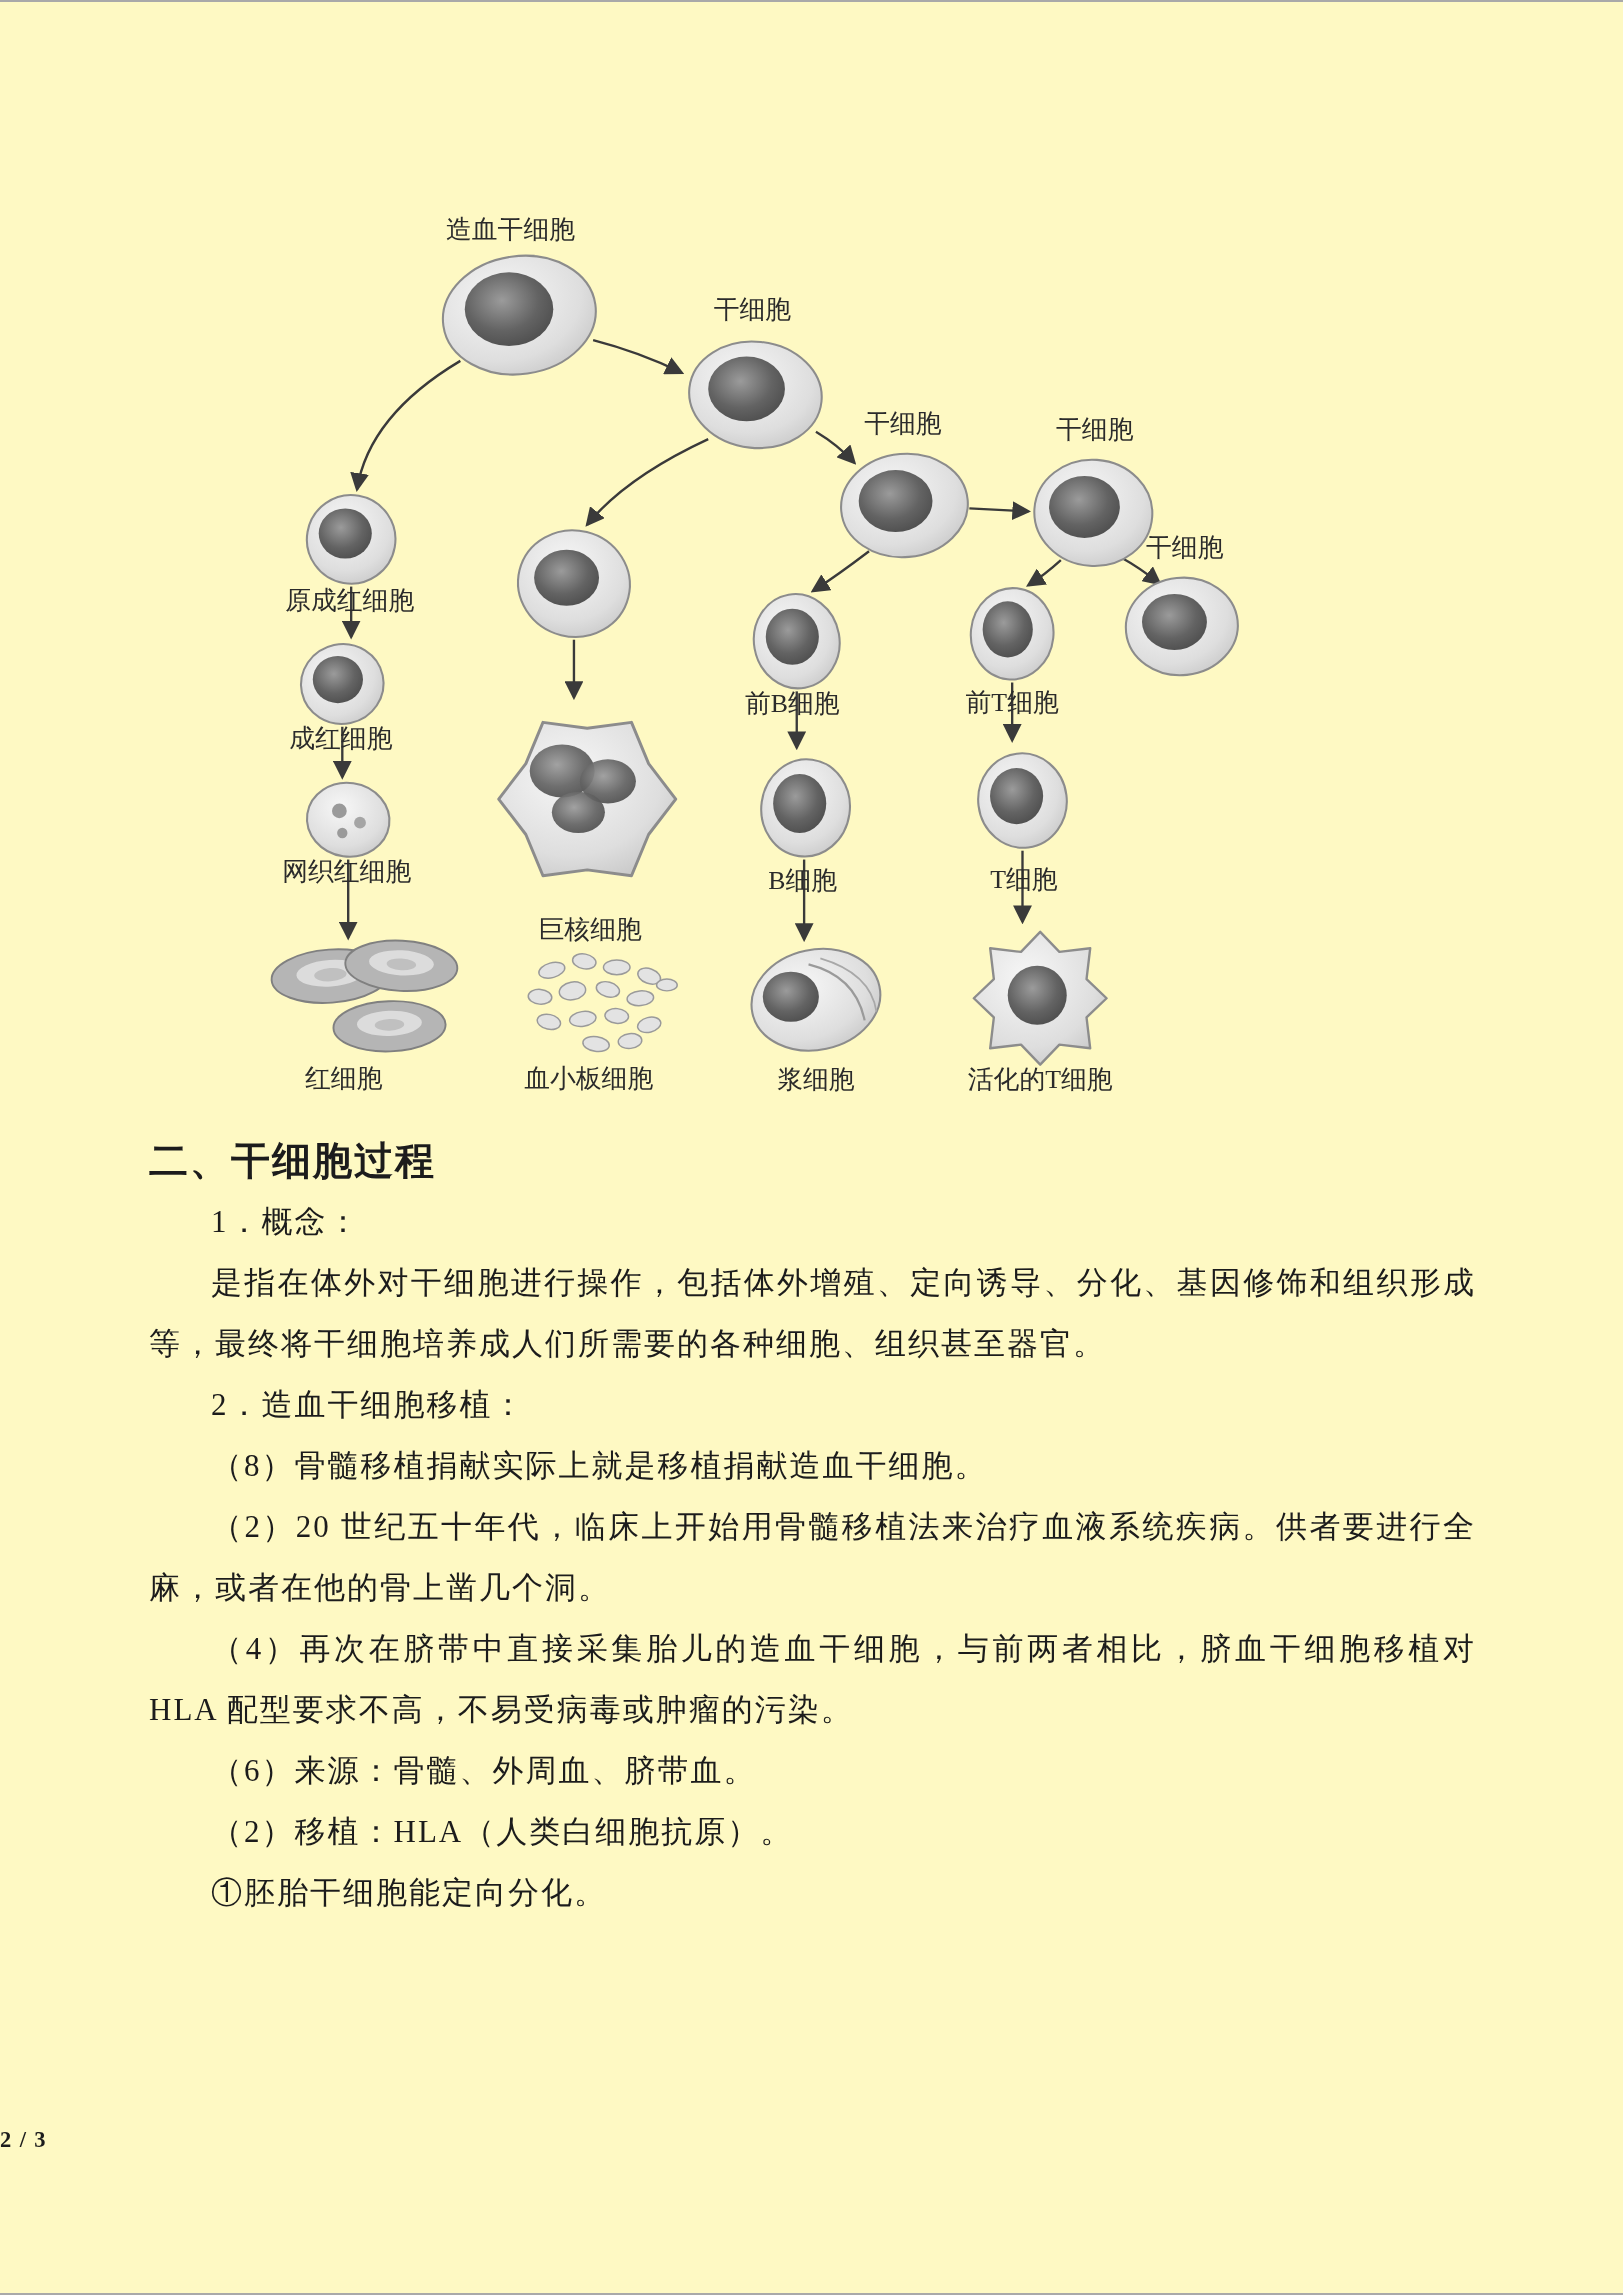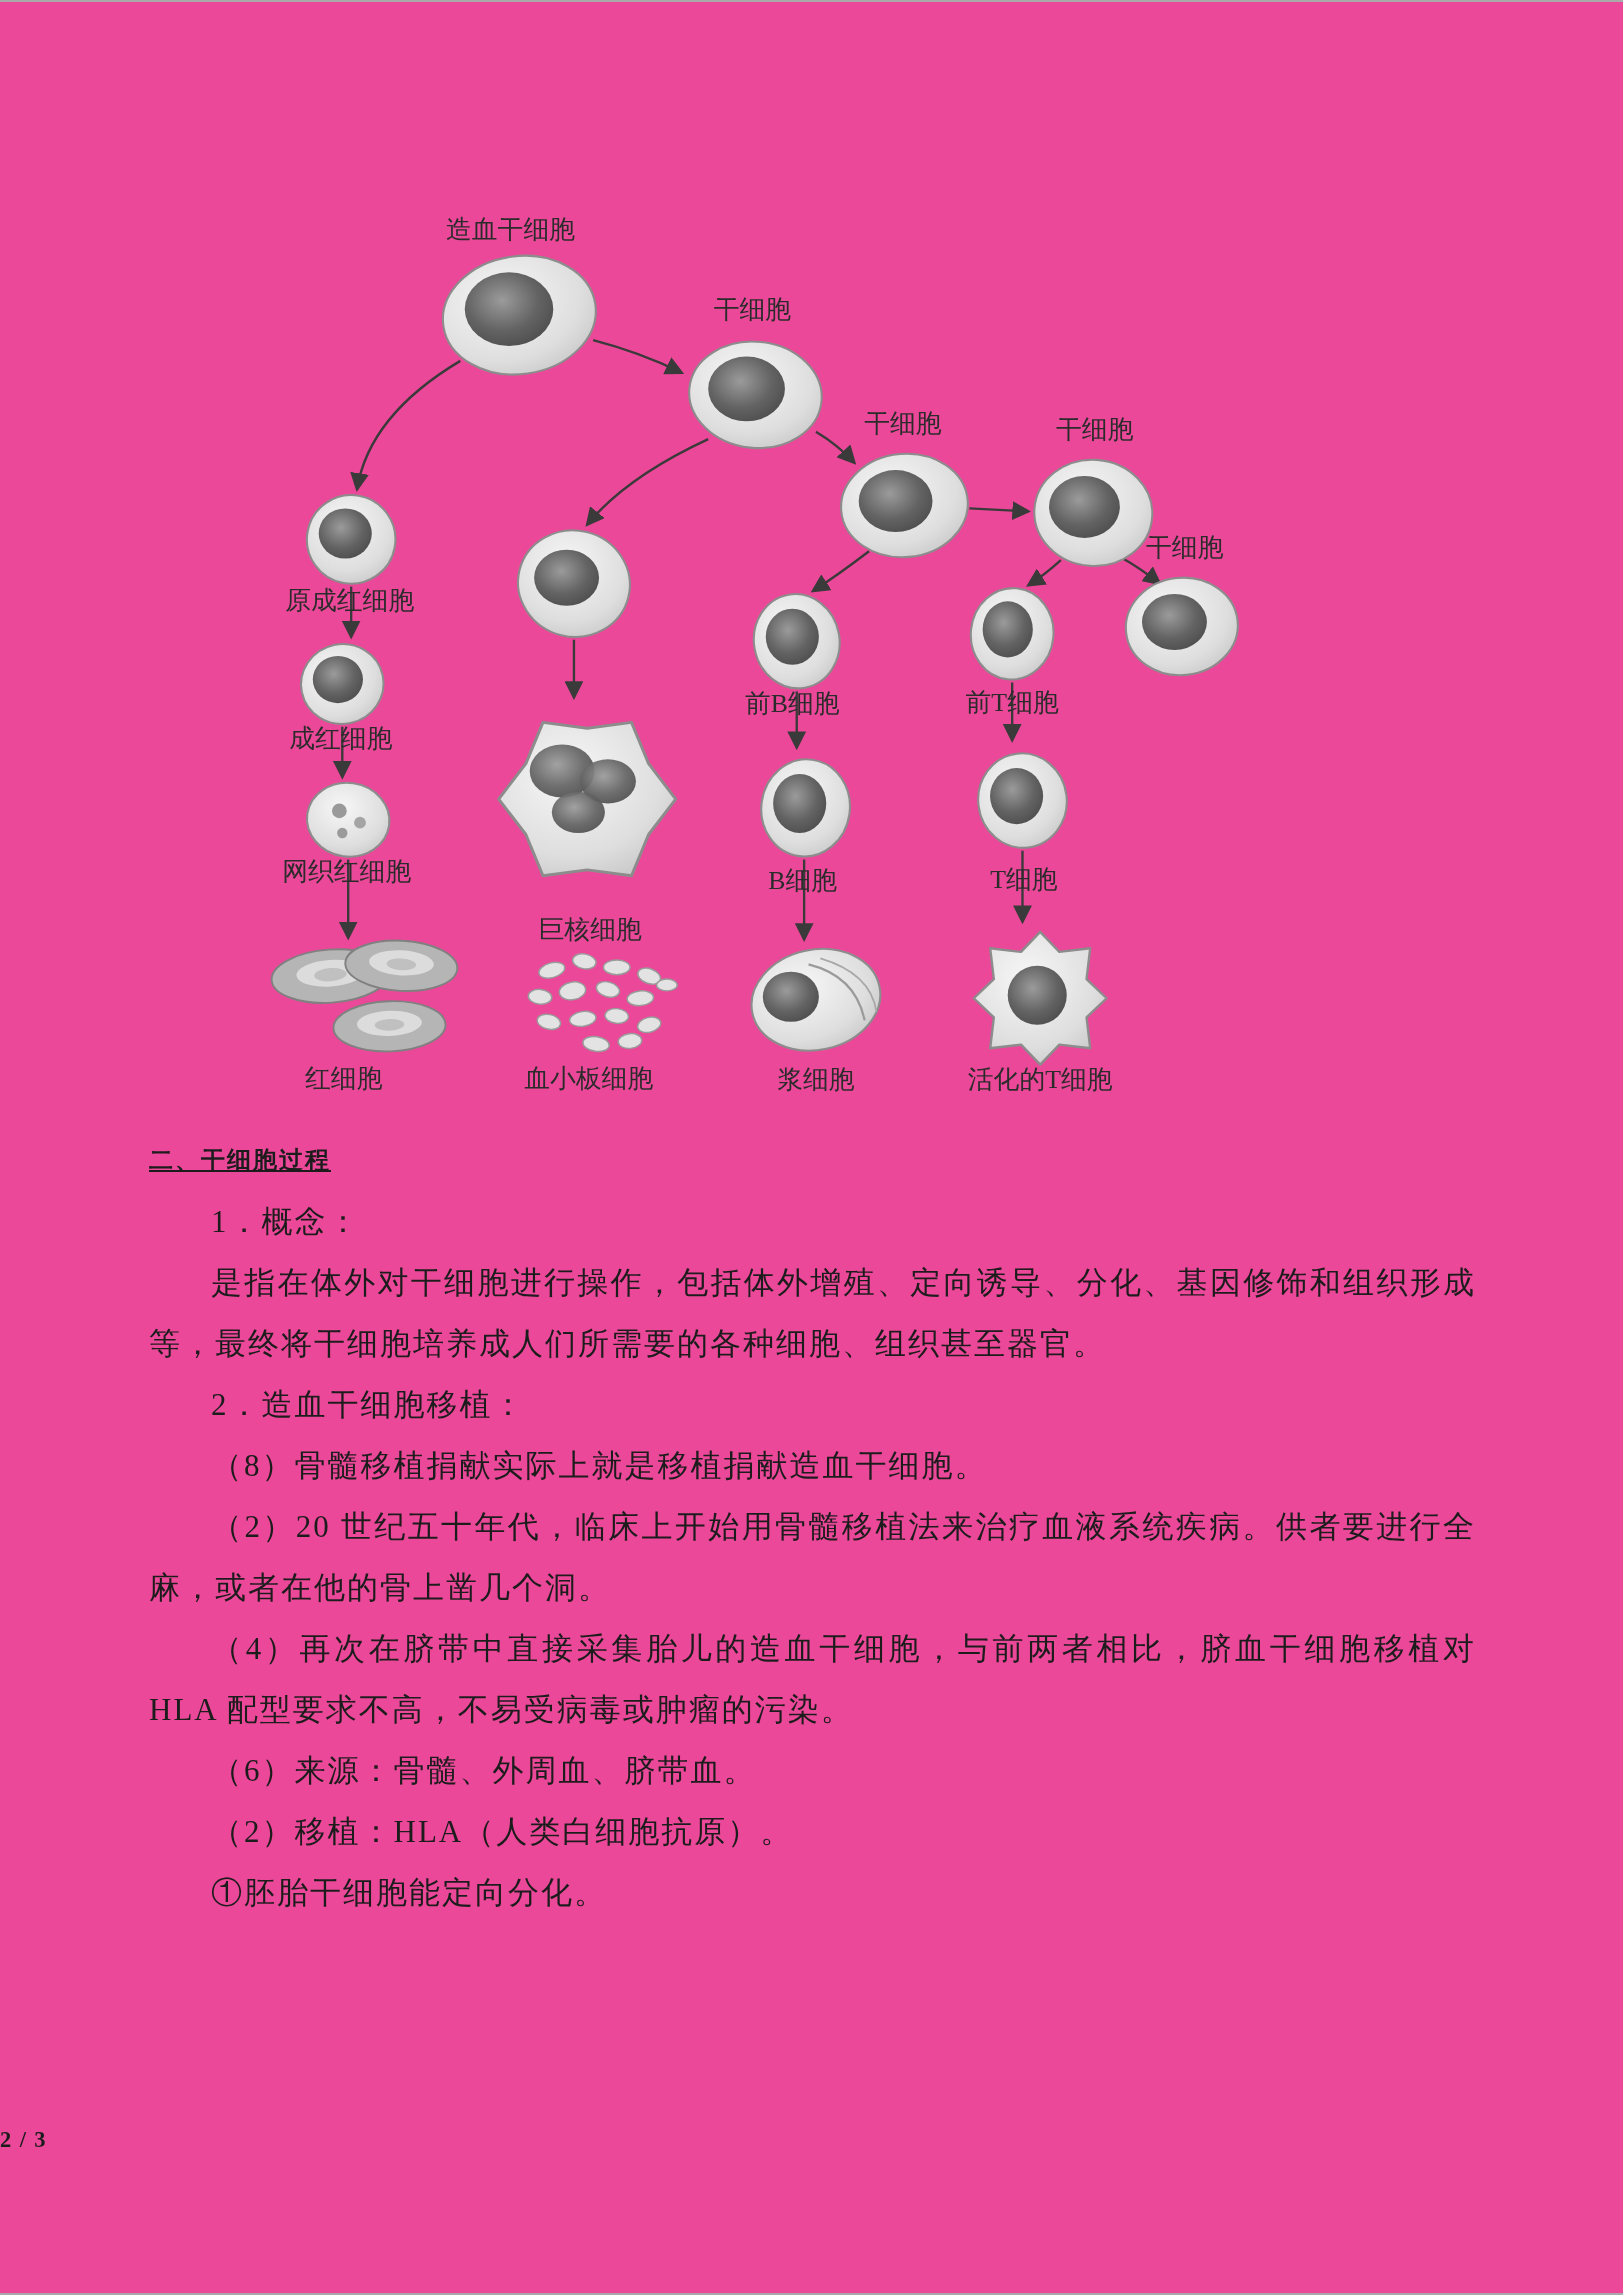--- a/index.html
+++ b/index.html
@@ -6,21 +6,21 @@
   html, body { background: #e8e8e8; }
   body {
     width: 1623px;
     font-family: "Liberation Serif", "DejaVu Serif", serif;
     color: #1c1c1c;
   }
   .page {
     position: relative;
     width: 1623px;
     height: 2295px;
-    background: #ec4899;
+    background: #fef9c3;
     border-top: 2px solid #a9a9a9;
     border-bottom: 2px solid #a9a9a9;
     overflow: hidden;
   }
   .diagram-wrap {
     width: 1623px;
     height: 1122px;
   }
   svg.diagram {
     display: block;
@@ -30,25 +30,24 @@
   svg.diagram text {
     font-family: "Liberation Serif", "DejaVu Serif", serif;
     font-size: 17.5px;
     fill: #2b2b2b;
     text-anchor: middle;
   }
   .textblock {
     padding: 5.5px 147px 0 149px;
   }
   .doc-heading {
-    font-size: 24px;
+    font-size: 39px;
     font-weight: bold;
     line-height: 61px;
     letter-spacing: 2px;
-    text-decoration: underline;
   }
   .doc-para {
     font-size: 31px;
     line-height: 61px;
     letter-spacing: 2px;
     text-align: justify;
     text-indent: 2em;
   }
   .page-number {
     position: absolute;

